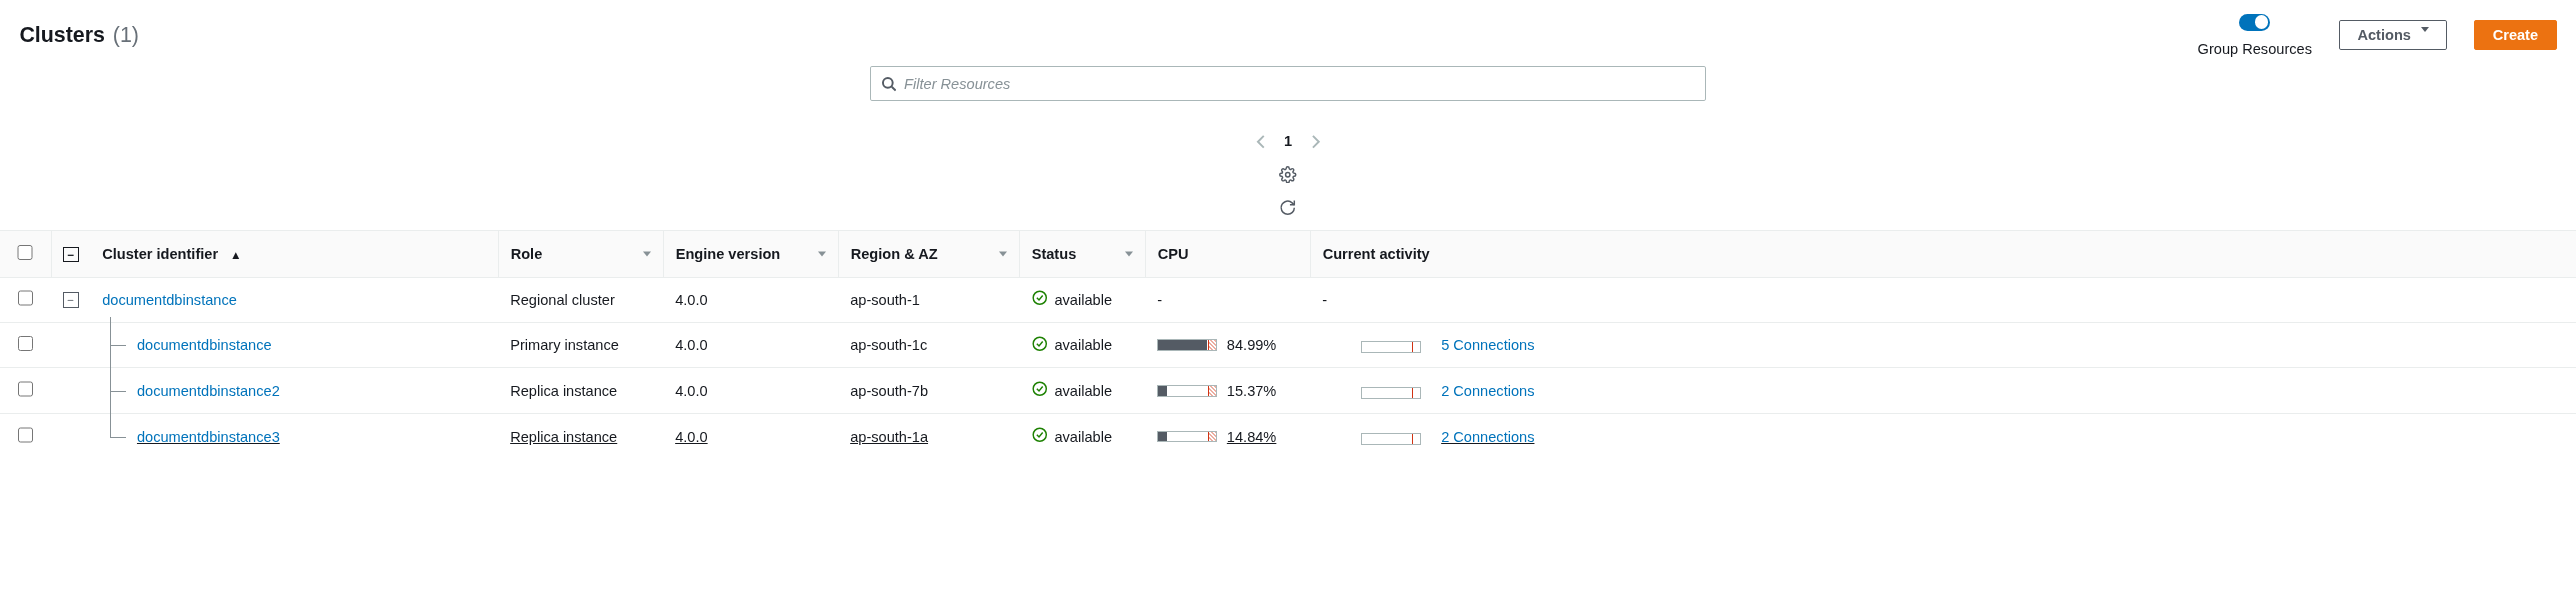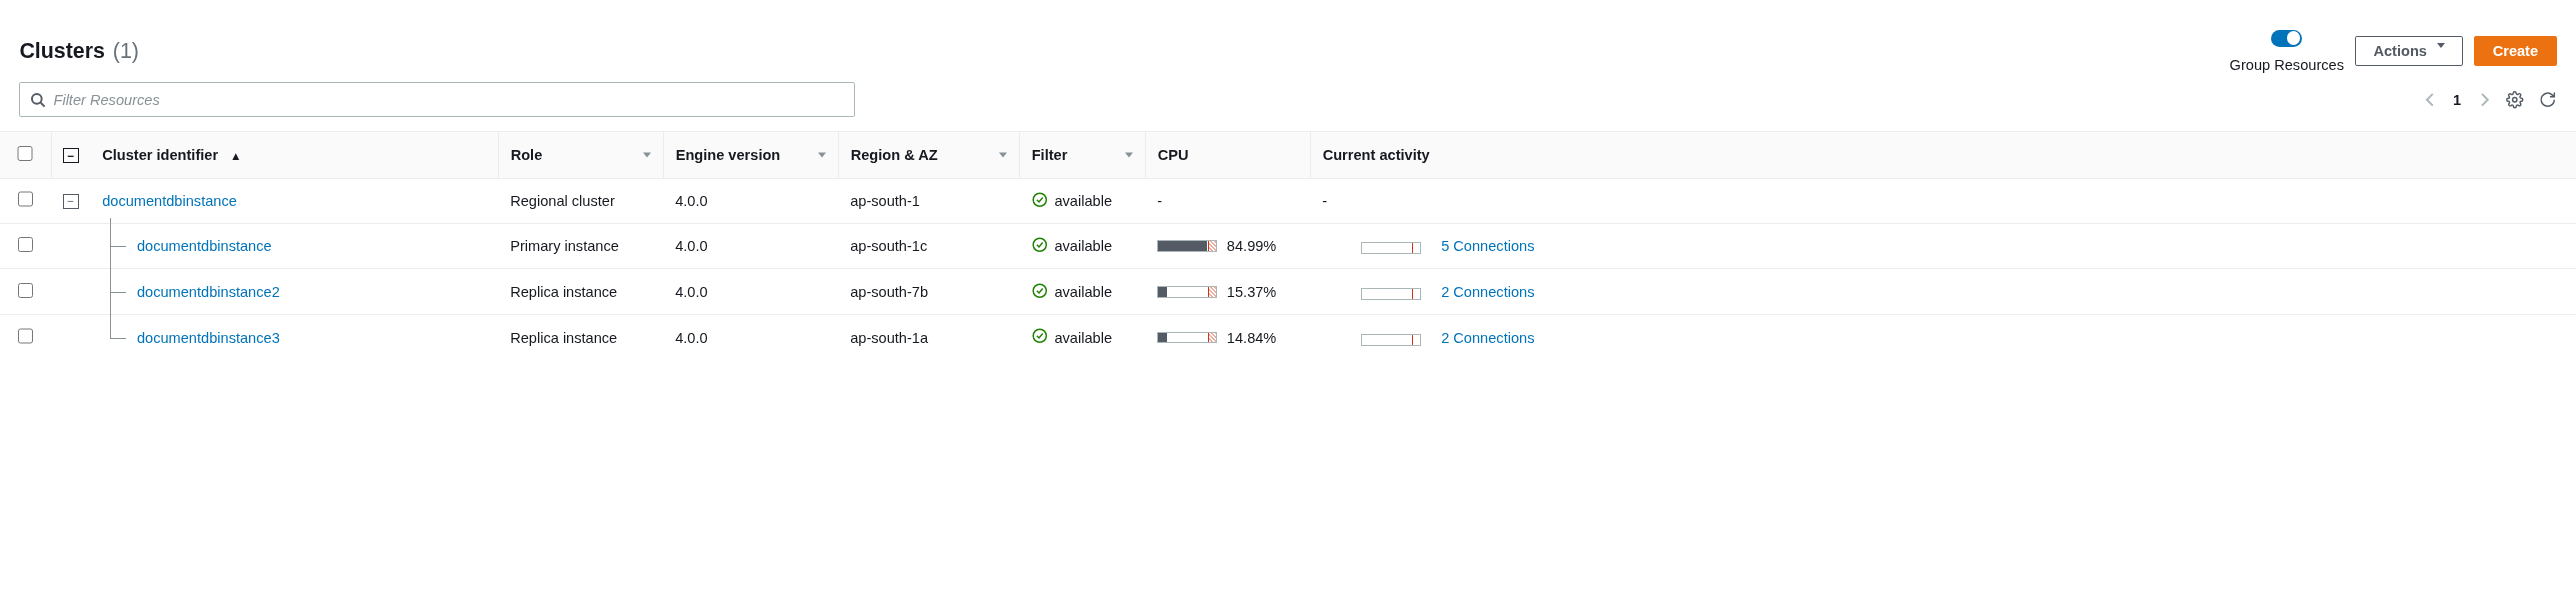--- a/index.html
+++ b/index.html
@@ -1,30 +1,30 @@
 <!DOCTYPE html>
 <html><head>
 <meta charset="utf-8">
 <style>
   * { box-sizing: border-box; margin: 0; padding: 0; }
   body { font-family: "Amazon Ember", "Helvetica Neue", Arial, sans-serif; font-size: 13.6px; color: #16191f; background: #fff; }
   .page { width: 100%; }
-  .header-row { display: flex; align-items: center; padding: 13.6px 19.4px 9.7px 19.4px; gap: 11px; margin-top: 16px; }
+  .header-row { display: flex; align-items: center; padding: 13.6px 19.4px 9.7px 19.4px; gap: 27px; }
   .title-wrap { display: flex; align-items: baseline; gap: 7.8px; }
   .title { font-size: 21.4px; font-weight: 700; color: #16191f; }
   .title-count { font-size: 21.4px; font-weight: 400; color: #687078; }
   .spacer { flex: 1; }
   .toggle-wrap { display: flex; align-items: center; gap: 9.7px; flex-direction: column; }
   .toggle { position: relative; width: 31px; height: 17.5px; border-radius: 8.7px; background: #0073bb; cursor: pointer; }
   .toggle .knob { position: absolute; top: 1.9px; right: 1.9px; width: 13.6px; height: 13.6px; border-radius: 50%; background: #fff; }
   .toggle-label { font-size: 14.6px; color: #16191f; }
   .btn { display: inline-flex; align-items: flex-start; gap: 5.8px; border: 1px solid #545b64; background: #fff; color: #545b64; padding: 5.8px 17.5px; border-radius: 1.9px; font-size: 14.6px; font-weight: 700; cursor: pointer; }
   .btn .caret { width: 0; height: 0; border-left: 4.9px solid transparent; border-right: 4.9px solid transparent; border-top: 5.8px solid #545b64; margin-left: 3.9px; }
   .btn-primary { background: #ec7211; border-color: #ec7211; color: #fff; }
-  .toolbar-row { display: flex; align-items: center; padding: 0 19.4px 13.6px 19.4px; gap: 15.6px; }
+  .toolbar-row { display: flex; align-items: center; padding: 0 19.4px 13.6px 19.4px; gap: 15.6px; flex-direction: column; }
   .search-box { display: flex; align-items: center; border: 1px solid #aab7b8; border-radius: 1.9px; width: 836px; height: 35px; padding: 0 9.7px; gap: 7.8px; }
   .search-box svg { flex-shrink: 0; }
   .search-box input { border: none; outline: none; flex: 1; font-size: 14.6px; font-style: italic; color: #687078; background: transparent; }
   .search-box input::placeholder { color: #879196; font-style: italic; }
   .pager { display: flex; align-items: center; gap: 17.5px; }
   .pager .pbtn { color: #aab7b8; cursor: pointer; display: flex; align-items: center; }
   .pager .pnum { font-weight: 700; font-size: 14.6px; }
   .icon-btn { color: #545b64; cursor: pointer; display: flex; align-items: center; }
 
   table { width: 100%; border-collapse: collapse; }
@@ -32,21 +32,21 @@
   thead th.sortable { cursor: pointer; }
   thead th .sort-ind { margin-left: 7.8px; font-size: 11.7px; }
   thead th .sort-ind.asc { color: #16191f; }
   thead th .sort-caret { position: absolute; right: 11.7px; top: 50%; transform: translateY(-50%); width: 0; height: 0; border-left: 4.9px solid transparent; border-right: 4.9px solid transparent; border-top: 5.8px solid #879196; }
   .th-sep { border-left: 1px solid #eaeded; }
   .chk-col { width: 51px; text-align: center; }
   .expand-col { width: 35px; text-align: center; }
   input[type="checkbox"] { width: 15.6px; height: 15.6px; cursor: pointer; }
 
   tbody td { padding: 11.7px 11.7px; border-bottom: 1px solid #eaeded; font-size: 14.6px; color: #16191f; vertical-align: middle; white-space: nowrap; }
-  tbody tr:last-child td { border-bottom: none; }
+  tbody tr:last-child td { border-bottom: none; text-decoration: underline; }
   .link { color: #0073bb; cursor: pointer; }
   .tree-cell { display: flex; align-items: center; gap: 7.8px; text-align: center; }
   .tree-indent { position: relative; width: 27px; height: 21.4px; flex-shrink: 0; }
   .tree-indent::before { content: ""; position: absolute; left: 7.8px; top: -17.5px; bottom: 50%; width: 1px; background: #879196; }
   .tree-indent::after { content: ""; position: absolute; left: 7.8px; top: 50%; width: 15.6px; height: 1px; background: #879196; }
   .tree-indent.cont::before { bottom: -17.5px; }
   .expander { width: 15.6px; height: 15.6px; border: 1px solid #545b64; display: inline-flex; align-items: center; justify-content: center; font-size: 11.7px; line-height: 1; cursor: pointer; color: #545b64; background:#fff; }
   .status { display: inline-flex; align-items: center; gap: 5.8px; }
   .status svg { flex-shrink: 0; }
 
@@ -125,21 +125,21 @@
       <tr>
         <th class="chk-col"><input type="checkbox" style=""></th>
         <th class="expand-col th-sep"><span class="col-header-expander">−</span></th>
         <th class="sortable" style="width:408px">
           <span>Cluster identifier</span>
           <span class="sort-ind asc">▲</span>
         </th>
         <th class="th-sep sortable" style="width:165px"><span>Role</span><span class="sort-caret"></span></th>
         <th class="th-sep sortable" style="width:175px"><span>Engine version</span><span class="sort-caret"></span></th>
         <th class="th-sep sortable" style="width:181px"><span>Region &amp; AZ</span><span class="sort-caret"></span></th>
-        <th class="th-sep sortable" style="width:126px"><span>Filter</span><span class="sort-caret"></span></th>
+        <th class="th-sep sortable" style="width:126px"><span>Status</span><span class="sort-caret"></span></th>
         <th class="th-sep" style="width:165px"><span>CPU</span></th>
         <th class="th-sep"><span>Current activity</span></th>
       </tr>
     </thead>
     <tbody id="rows">
         <tr>
           <td class="chk-col"><input type="checkbox" style=""></td>
           <td class="expand-col"><span class="expander">−</span></td>
           <td>
             <div class="tree-cell">

